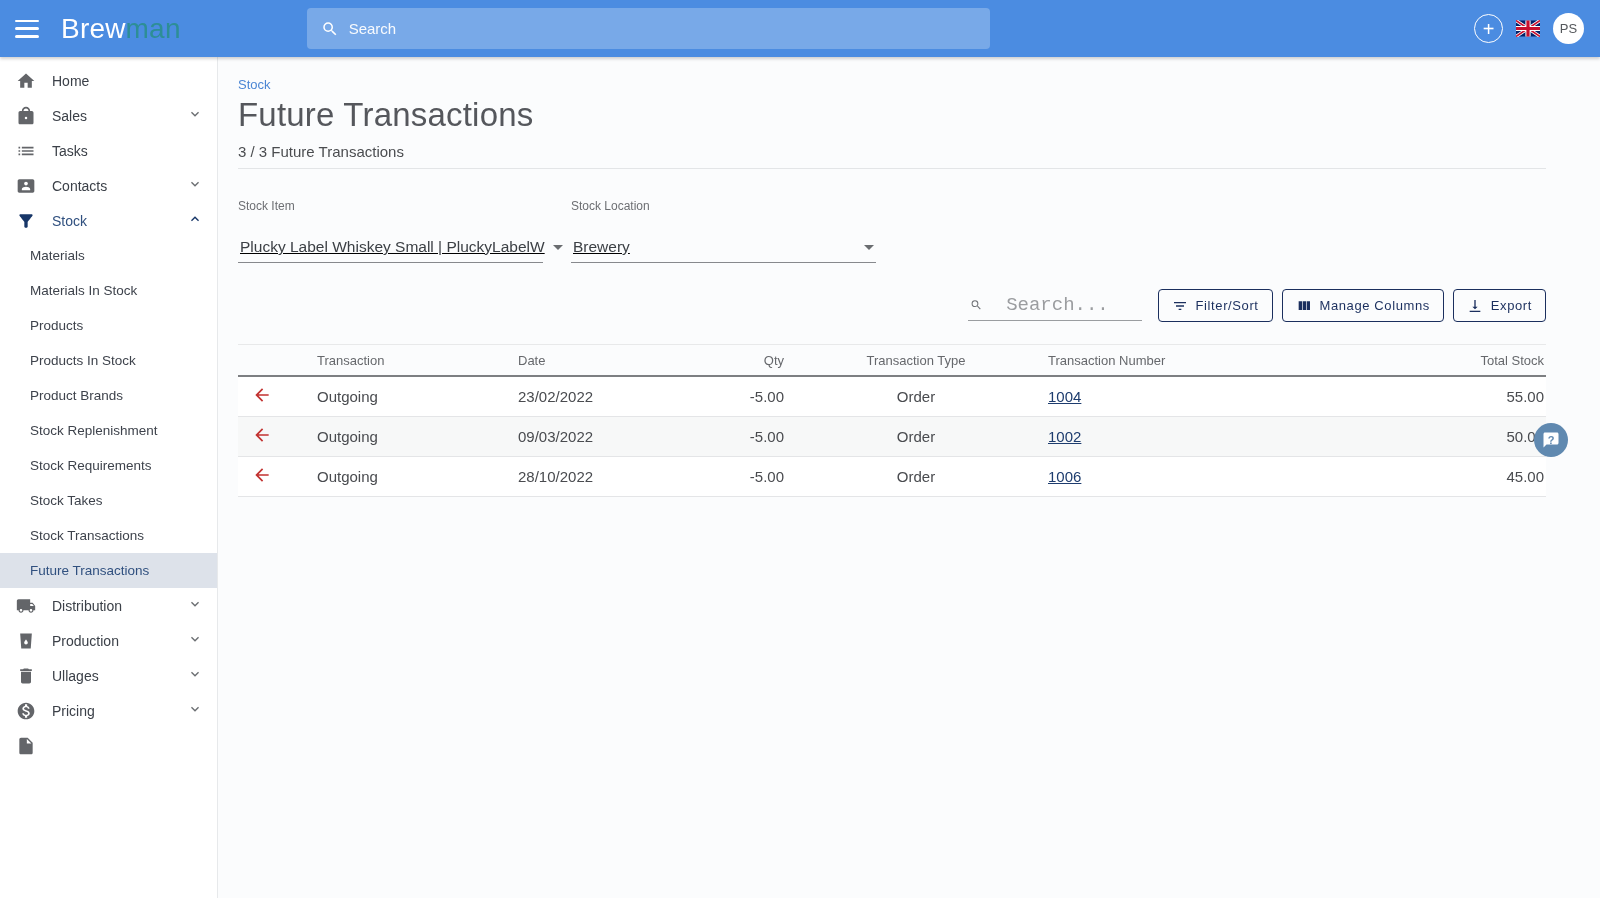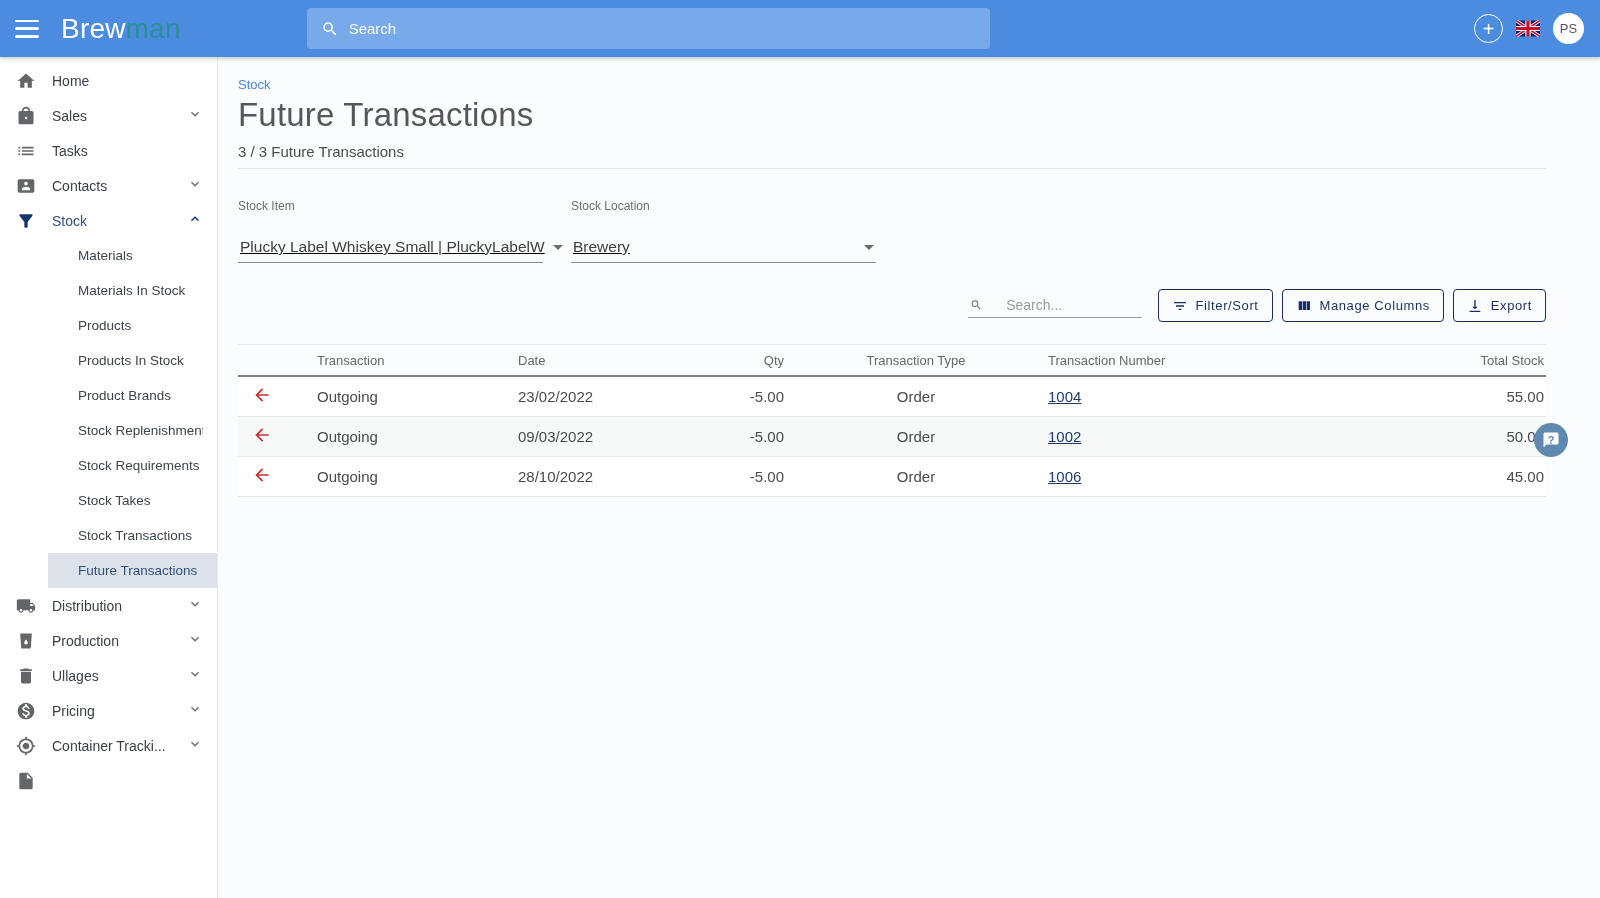--- a/index.html
+++ b/index.html
@@ -35,21 +35,21 @@
   .nav-item { height:35px; display:flex; align-items:center; padding:0 14px 0 16px;
     cursor:pointer; color:#3b4048; font-size:14px; }
   .nav-item .nav-icon { width:20px; height:20px; margin-right:16px; flex:0 0 auto; }
   .nav-item .nav-icon svg { width:20px; height:20px; fill:#636569; }
   .nav-item .nav-label { flex:1 1 auto; white-space:nowrap; overflow:hidden; }
   .nav-item .nav-chevron svg { width:16px; height:16px; fill:#6a6d71; }
   .nav-item .nav-chevron.up svg { transform:rotate(180deg); }
   .nav-item.section-active { color:#30507f; }
   .nav-item.section-active .nav-icon svg { fill:#173668; }
   .nav-item.section-active .nav-chevron svg { fill:#173668; }
-  .nav-item.sub { padding-left:30px; font-size:13.5px; color:#3e434c;margin-left:48px; }
+  .nav-item.sub { padding-left:30px; font-size:13.5px; color:#3e434c; }
   .nav-item.sub.active { background:#dde2ea; color:#30507f; }
 
   .main { flex:1 1 auto; background:#fbfcfd; padding:0 54px 0 20px; position:relative; }
 
   
   .breadcrumb { padding-top:20px; font-size:13px; color:#4c86d4; cursor:pointer; display:inline-block; }
   .page-title { font-size:33px; font-weight:400; color:#55575c; margin-top:3px; letter-spacing:.2px; }
   .count-line { font-size:15px; color:#4b4d50; margin-top:9px; }
   .header-divider { height:1px; background:#e3e5e7; margin-top:8px; }
 
@@ -61,22 +61,22 @@
     border-bottom:1px solid #87898d; padding:7px 2px 6px 2px; margin-top:18px;text-decoration:underline; }
   .select-field .f-value { font-size:15.5px; color:#3c4045; white-space:nowrap; }
   .select-field .f-arrow { width:0; height:0; border-left:5px solid transparent;
     border-right:5px solid transparent; border-top:5.5px solid #6a6d70; margin-left:8px; }
 
   
   .toolbar { display:flex; align-items:center; justify-content:flex-end; margin-top:26px; gap:9px; }
   .table-search { display:flex; align-items:center; border-bottom:1px solid #9a9da0;
     width:174px; padding:4px 2px; margin-right:7px; }
   .table-search svg { width:16px; height:16px; fill:#6f7276; }
-  .table-search input { border:none; outline:none; background:transparent; font-size:14px;
-    margin-left:24px; width:100%; color:#3c4045; font-family:Liberation Sans, sans-serif; }
+  .table-search input { border:none; outline:none; background:transparent; font-size:19px;
+    margin-left:24px; width:100%; color:#3c4045; font-family:Liberation Mono, monospace; }
   .table-search input::placeholder { color:#9b9da0; }
   .o-btn { display:flex; align-items:center; gap:8px; height:33px; padding:0 13px;
     border:1.6px solid #1b2f5e; border-radius:4px; background:#fbfcfd; color:#1b2f5e;
     font-size:13px; letter-spacing:.6px; cursor:pointer; font-family:"Liberation Sans",sans-serif; }
   .o-btn svg { width:16px; height:16px; fill:#1b2f5e; }
 
   
   table.grid { width:100%; border-collapse:collapse; table-layout:fixed; margin-top:22px;
     border-top:1px solid #e8e9ea; }
   .grid col.c-icon  { width:77px; }
@@ -234,29 +234,20 @@
         <span class="nav-label">Ullages</span>
         <span class="nav-chevron"><svg viewBox="0 0 24 24">
             <path d="M7.41 8.59 12 13.17l4.59-4.58L18 10l-6 6-6-6 1.41-1.41z"></path>
           </svg></span>
       </div>
       <div class="nav-item">
         <span class="nav-icon"><svg viewBox="0 0 24 24">
             <path d="M12 2C6.48 2 2 6.48 2 12s4.48 10 10 10 10-4.48 10-10S17.52 2 12 2zm1.41 16.09V20h-2.67v-1.93c-1.71-.36-3.16-1.46-3.27-3.4h1.96c.1 1.05.82 1.87 2.65 1.87 1.96 0 2.4-.98 2.4-1.59 0-.83-.44-1.61-2.67-2.14-2.48-.6-4.18-1.62-4.18-3.67 0-1.72 1.39-2.84 3.11-3.21V4h2.67v1.95c1.86.45 2.79 1.86 2.85 3.39H14.3c-.05-1.11-.64-1.87-2.22-1.87-1.5 0-2.4.68-2.4 1.64 0 .84.65 1.39 2.67 1.91s4.18 1.39 4.18 3.91c-.01 1.83-1.38 2.83-3.12 3.16z"></path>
           </svg></span>
         <span class="nav-label">Pricing</span>
-        <span class="nav-chevron"><svg viewBox="0 0 24 24">
-            <path d="M7.41 8.59 12 13.17l4.59-4.58L18 10l-6 6-6-6 1.41-1.41z"></path>
-          </svg></span>
-      </div>
-      <div class="nav-item">
-        <span class="nav-icon"><svg viewBox="0 0 24 24">
-            <path d="M12 8c-2.21 0-4 1.79-4 4s1.79 4 4 4 4-1.79 4-4-1.79-4-4-4zm8.94 3A8.994 8.994 0 0 0 13 3.06V1h-2v2.06A8.994 8.994 0 0 0 3.06 11H1v2h2.06A8.994 8.994 0 0 0 11 20.94V23h2v-2.06A8.994 8.994 0 0 0 20.94 13H23v-2h-2.06zM12 19c-3.87 0-7-3.13-7-7s3.13-7 7-7 7 3.13 7 7-3.13 7-7 7z"></path>
-          </svg></span>
-        <span class="nav-label">Container Tracki...</span>
         <span class="nav-chevron"><svg viewBox="0 0 24 24">
             <path d="M7.41 8.59 12 13.17l4.59-4.58L18 10l-6 6-6-6 1.41-1.41z"></path>
           </svg></span>
       </div>
       <div class="nav-item">
         <span class="nav-icon"><svg viewBox="0 0 24 24">
             <path d="M14 2H6c-1.1 0-2 .9-2 2v16c0 1.1.9 2 2 2h12c1.1 0 2-.9 2-2V8l-6-6zm-1 7V3.5L18.5 9H13z"></path>
           </svg></span>
         <span class="nav-label"></span>
       </div>

